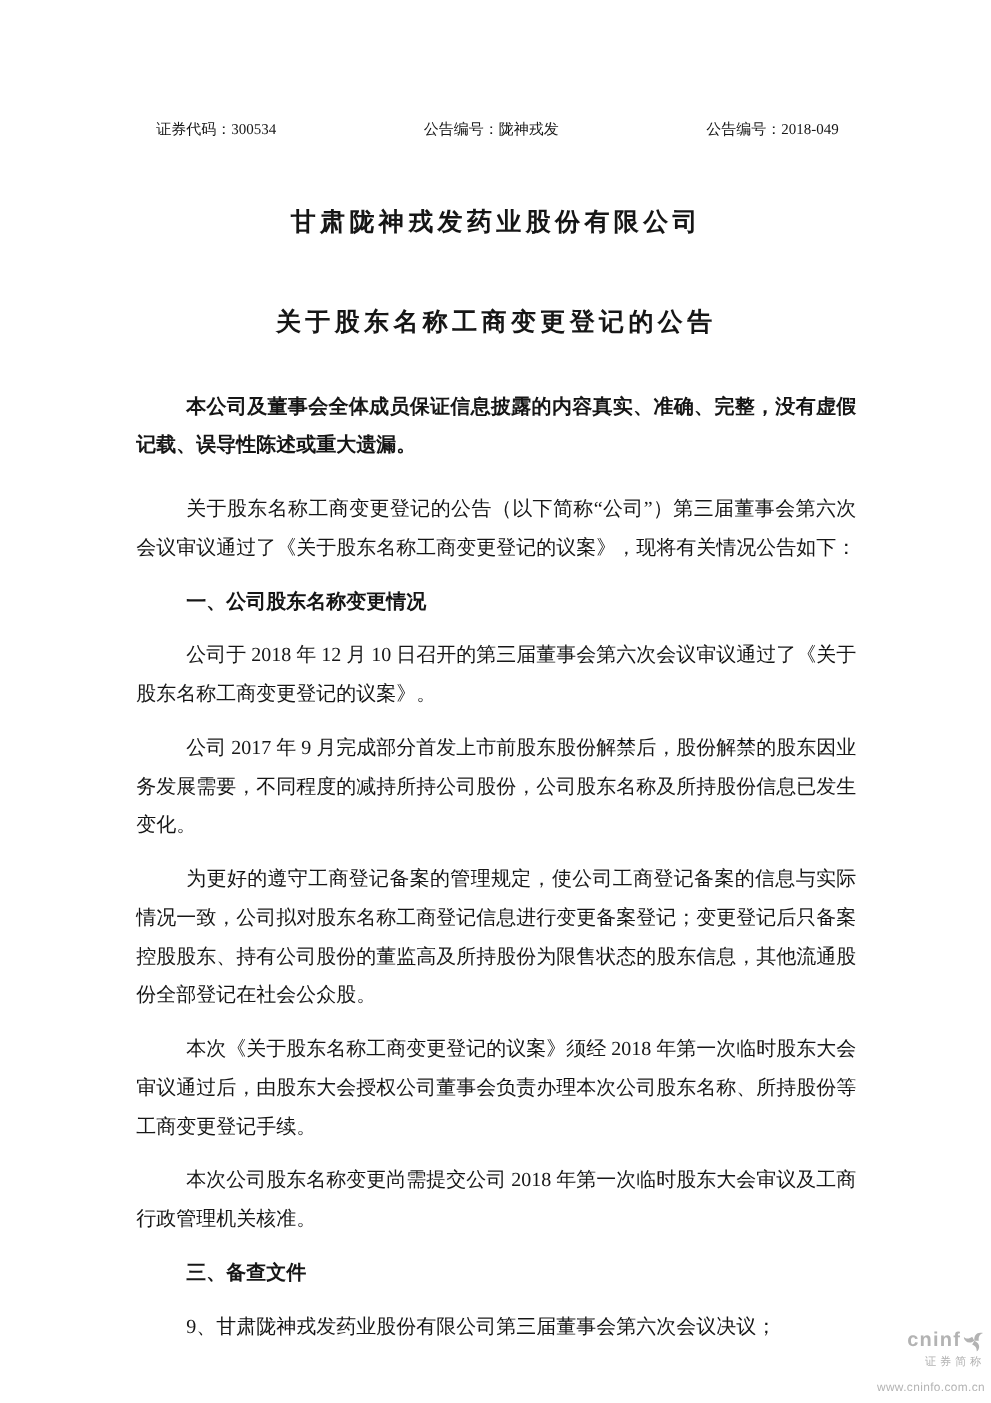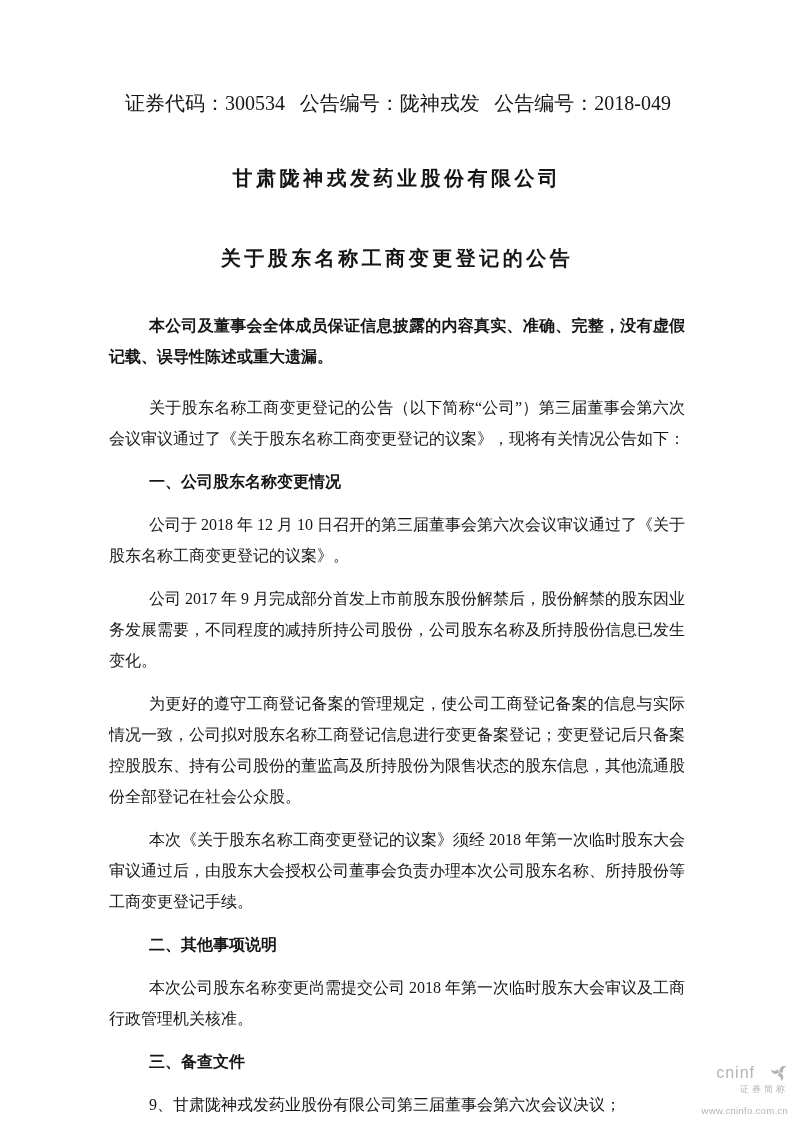--- a/index.html
+++ b/index.html
@@ -16,21 +16,21 @@
     padding: 95px 96px 0 97px;
     overflow: hidden;
     color: #161616;
     font-family: "Liberation Serif", "DejaVu Serif", serif;
   }
   .doc-header {
     display: flex;
     justify-content: space-between;
     align-items: center;
     padding: 0 26px 0 28px;
-    font-size: 20px;
+    font-size: 12px;
     line-height: 17px;
     white-space: nowrap;
   }
   .doc-title {
     margin: 46px 0 0 0;
     display: flex;
     flex-direction: column;
     align-items: center;
     font-family: "Liberation Sans", "DejaVu Sans", sans-serif;
     font-size: 20px;
@@ -67,23 +67,23 @@
     bottom: 5px;
     text-align: right;
     color: #b3b3b3;
     font-family: "Liberation Sans", "DejaVu Sans", sans-serif;
     line-height: 1.15;
   }
   .brand-row {
     display: flex;
     align-items: flex-start;
     justify-content: flex-end;
-    gap: 16px;
+    gap: 2px;
     font-size: 16px;
-    font-weight: 400;
+    font-weight: 700;
     letter-spacing: 1px;
   }
   .brand-cn {
     font-size: 9px;
     letter-spacing: 3px;
     margin-top: 1px;
   }
   .brand-url {
     font-size: 9.5px;
     letter-spacing: 0.3px;
@@ -115,21 +115,20 @@
 
     <section>
       <h2 class="section-heading">一、公司股东名称变更情况</h2>
       <p class="para">公司于 2018 年 12 月 10 日召开的第三届董事会第六次会议审议通过了《关于股东名称工商变更登记的议案》。</p>
       <p class="para">公司 2017 年 9 月完成部分首发上市前股东股份解禁后，股份解禁的股东因业务发展需要，不同程度的减持所持公司股份，公司股东名称及所持股份信息已发生变化。</p>
       <p class="para">为更好的遵守工商登记备案的管理规定，使公司工商登记备案的信息与实际情况一致，公司拟对股东名称工商登记信息进行变更备案登记；变更登记后只备案控股股东、持有公司股份的董监高及所持股份为限售状态的股东信息，其他流通股份全部登记在社会公众股。</p>
       <p class="para">本次《关于股东名称工商变更登记的议案》须经 2018 年第一次临时股东大会审议通过后，由股东大会授权公司董事会负责办理本次公司股东名称、所持股份等工商变更登记手续。</p>
     </section>
 
     <section>
-      <h2 class="section-heading">二、其他事项说明</h2>
       <p class="para">本次公司股东名称变更尚需提交公司 2018 年第一次临时股东大会审议及工商行政管理机关核准。</p>
     </section>
 
     <section>
       <h2 class="section-heading">三、备查文件</h2>
       <p class="para">9、甘肃陇神戎发药业股份有限公司第三届董事会第六次会议决议；</p>
     </section>
   </main>
 
   <div class="watermark">

